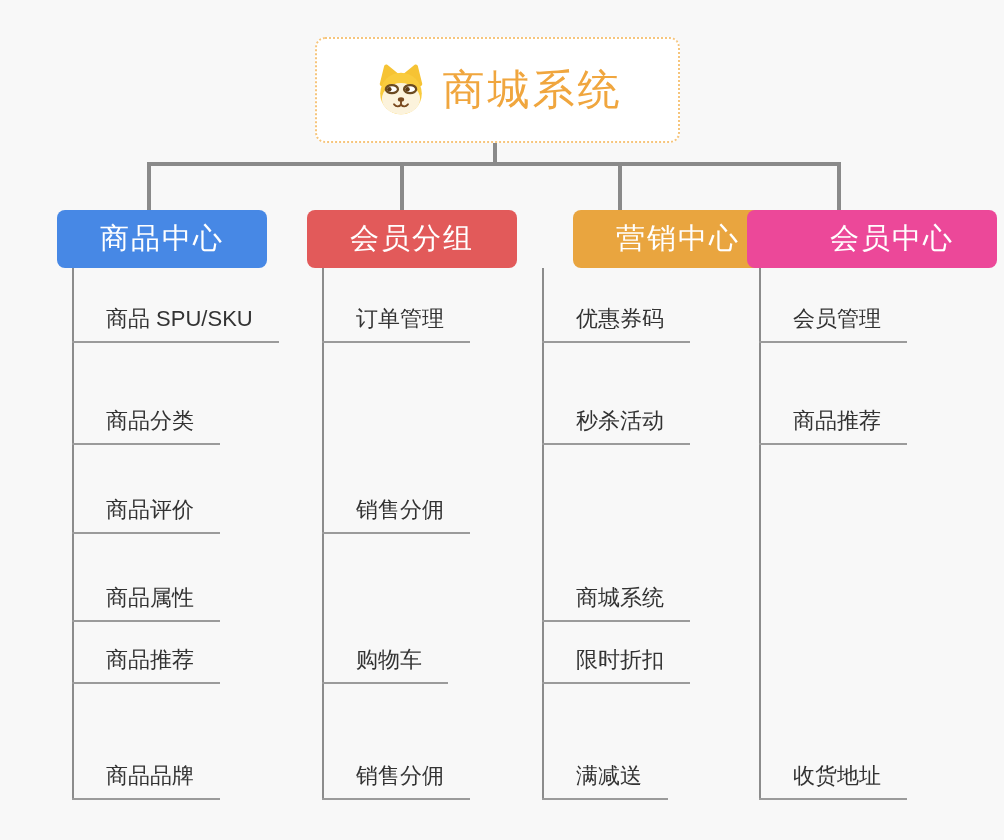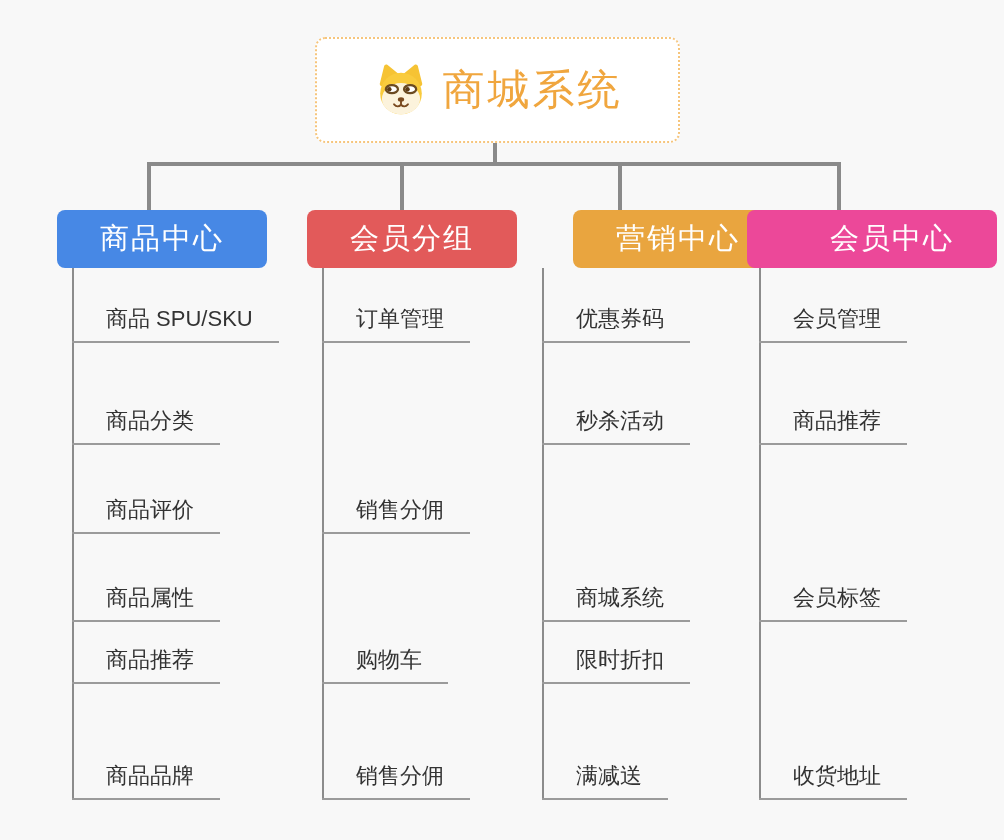--- a/index.html
+++ b/index.html
@@ -156,16 +156,15 @@
   <div class="item c1 r5">销售分佣</div>
 
   <div class="item c2 r0">优惠券码</div>
   <div class="item c2 r1">秒杀活动</div>
   <div class="item c2 r3">商城系统</div>
   <div class="item c2 r4">限时折扣</div>
   <div class="item c2 r5">满减送</div>
 
   <div class="item c3 r0">会员管理</div>
   <div class="item c3 r1">商品推荐</div>
-  <div class="item c3 r3">会员标签</div>
   <div class="item c3 r5">收货地址</div>
 
 </div>
 
 </body></html>

